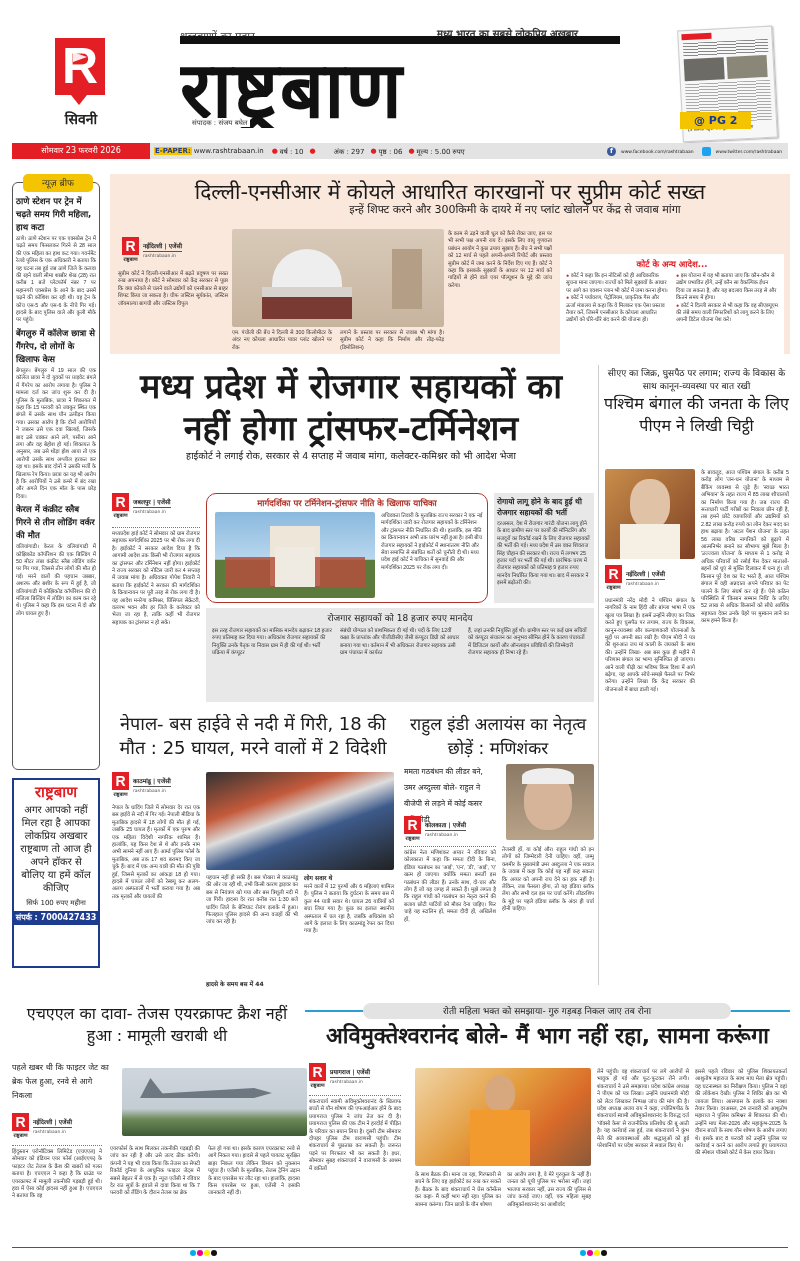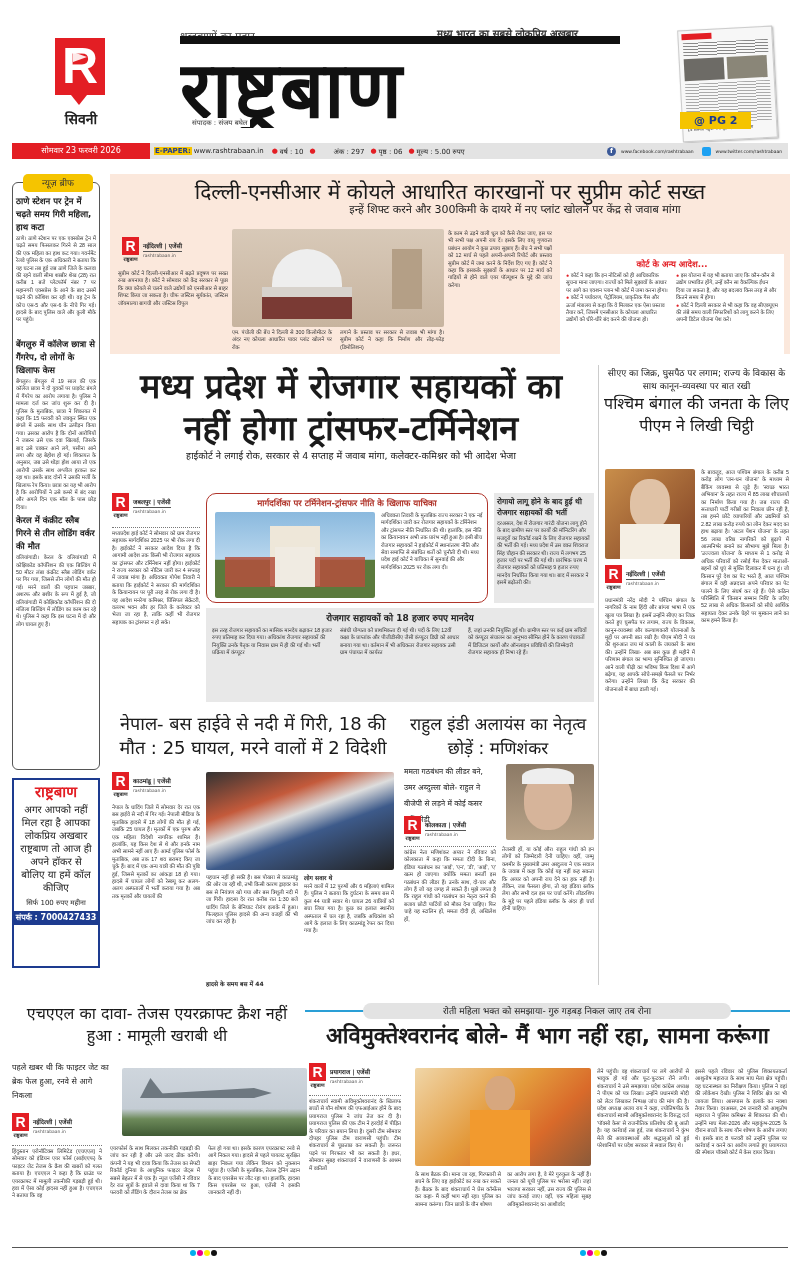--- a/index.html
+++ b/index.html
@@ -66,21 +66,21 @@
   <span style="margin-left:8px;width:9px;height:9px;border-radius:2px;background:#1da1f2;"></span>
   <span style="margin-left:5px;margin-right:6px;font-size:4.5px;">www.twitter.com/rashtrabaan</span>
 </div>
 
 <div class="abs" style="left:12px;top:182px;width:88px;height:588px;border:1px solid #555;border-radius:6px;padding:6px 3px 3px;">
   <div style="position:absolute;left:10px;top:-9px;width:70px;height:18px;background:#f5c400;border-radius:5px;font-size:9px;text-align:center;line-height:18px;color:#333;">न्यूज़ ब्रीफ</div>
   <div style="margin-top:6px;">
     <div style="font-size:8.5px;font-weight:bold;line-height:13px;">ठाणे स्टेशन पर ट्रेन में चढ़ते समय गिरी महिला, हाथ कटा</div>
     <div class="body-txt" style="margin-top:1px;">ठाणे। ठाणे स्टेशन पर एक एक्सप्रेस ट्रेन में चढ़ते समय फिसलकर गिरने से 28 साल की एक महिला का हाथ कट गया। गवर्नमेंट रेलवे पुलिस के एक अधिकारी ने बताया कि यह घटना तब हुई जब ठाणे जिले के कलवा की रहने वाली सीमा शब्बीर शेख (28) रात करीब 1 बजे प्लेटफॉर्म नंबर 7 पर महानगरी एक्सप्रेस के आने के बाद उसमें चढ़ने की कोशिश कर रही थी। वह ट्रेन के कोच एस-5 और एस-6 के नीचे गिर गई। हादसे के बाद पुलिस वाले और कुली मौके पर पहुंचे।</div>
   </div>
-  <div style="margin-top:14px;">
+  <div style="margin-top:3px;">
     <div style="font-size:8.5px;font-weight:bold;line-height:13px;">बेंगलुरु में कॉलेज छात्रा से गैंगरेप, दो लोगों के खिलाफ केस</div>
     <div class="body-txt" style="margin-top:1px;">बेंगलुरु। बेंगलुरु में 19 साल की एक कॉलेज छात्रा ने दो युवकों पर प्राइवेट बंगले में गैंगरेप का आरोप लगाया है। पुलिस ने मामला दर्ज कर जांच शुरू कर दी है। पुलिस के मुताबिक, छात्रा ने शिकायत में कहा कि 15 फरवरी को जक्कुर स्थित एक बंगले में उसके साथ यौन उत्पीड़न किया गया। उसका आरोप है कि दोनों आरोपियों ने जबरन उसे एक दवा खिलाई, जिसके बाद उसे चक्कर आने लगे, पसीना आने लगा और वह बेहोश हो गई। शिकायत के अनुसार, जब उसे थोड़ा होश आया तो एक आरोपी उसके साथ अश्लील हरकत कर रहा था। इसके बाद दोनों ने उसकी मर्जी के खिलाफ रेप किया। छात्रा का यह भी आरोप है कि आरोपियों ने उसे कमरे में बंद रखा और अगले दिन एक मॉल के पास छोड़ दिया।</div>
   </div>
   <div style="margin-top:3px;">
     <div style="font-size:8.5px;font-weight:bold;line-height:13px;">केरल में कंक्रीट स्लैब गिरने से तीन लोडिंग वर्कर की मौत</div>
     <div class="body-txt" style="margin-top:1px;">वलियांगाडी। केरल के वलियांगाडी में कोझिकोड कॉर्पोरेशन की एक बिल्डिंग में 50 मीटर लंबा कंक्रीट स्लैब लोडिंग वर्कर पर गिर गया, जिससे तीन लोगों की मौत हो गई। मरने वालों की पहचान जब्बार, अशरफ और बशीर के रूप में हुई है, जो वलियांगाडी में कोझिकोड कॉर्पोरेशन की दो मंजिला बिल्डिंग में लोडिंग का काम कर रहे थे। पुलिस ने कहा कि इस घटना में दो और लोग घायल हुए हैं।</div>
   </div>
 </div>
 
 <div class="abs" style="left:12px;top:778px;width:88px;height:190px;border:2px solid #1d3b8f;padding:3px 3px 0;text-align:center;">
@@ -151,21 +151,21 @@
     </div>
     <div class="abs body-txt" style="left:174px;top:18px;width:102px;text-align:left;">अधिवक्ता तिवारी के मुताबिक राज्य सरकार ने एक नई मार्गदर्शिका जारी कर रोजगार सहायकों के टर्मिनेशन और ट्रांसफर नीति निर्धारित की थी। हालांकि, इस नीति का क्रियान्वयन अभी तक प्रारंभ नहीं हुआ है। इसी बीच रोजगार सहायकों ने हाईकोर्ट में स्थानांतरण नीति और सेवा समाप्ति से संबंधित शर्तों को चुनौती दी थी। मध्य प्रदेश हाई कोर्ट ने याचिका में सुनवाई की और मार्गदर्शिका 2025 पर रोक लगा दी।</div>
   </div>
 
   <div class="abs" style="left:386px;top:128px;width:100px;height:110px;background:#e8e8e8;padding:3px;">
     <div style="font-size:7.5px;font-weight:bold;line-height:11px;">रोगायो लागू होने के बाद हुई थी रोजगार सहायकों की भर्ती</div>
     <div class="body-txt" style="margin-top:2px;text-align:left;">दरअसल, देश में रोजगार गारंटी योजना लागू होने के बाद ग्रामीण स्तर पर कार्यों की मॉनिटरिंग और मजदूरों का रिकॉर्ड रखने के लिए रोजगार सहायकों की भर्ती की गई। मध्य प्रदेश में उस वक्त शिवराज सिंह चौहान की सरकार थी। राज्य में लगभग 25 हजार पदों पर भर्ती की गई थी। प्रारंभिक चरण में रोजगार सहायकों को प्रतिमाह 9 हजार रुपए मानदेय निर्धारित किया गया था। बाद में सरकार ने इसमें बढ़ोतरी की।</div>
   </div>
 
   <div class="abs" style="left:98px;top:243px;width:388px;height:94px;background:#e8e8e8;padding:3px 6px;">
-    <div style="font-weight:bold;font-size:9px;text-align:center;">रोजगार सहायकों को 18 हजार रुपए मानदेय</div>
+    <div style="font-weight:normal;font-size:9px;text-align:center;">रोजगार सहायकों को 18 हजार रुपए मानदेय</div>
     <div style="display:flex;gap:8px;margin-top:3px;">
       <div class="body-txt" style="flex:1;text-align:left;">इस तरह रोजगार सहायकों का मासिक मानदेय बढ़ाकर 18 हजार रुपए प्रतिमाह कर दिया गया। अधिकांश रोजगार सहायकों की नियुक्ति उनके पैतृक या निवास ग्राम में ही की गई थी। भर्ती प्रक्रिया में कंप्यूटर</div>
       <div class="body-txt" style="flex:1;text-align:left;">संबंधी योग्यता को प्राथमिकता दी गई थी। पदों के लिए 12वीं कक्षा के प्राप्तांक और पीजीडीसीए जैसी कंप्यूटर डिग्री को आधार बनाया गया था। वर्तमान में भी अधिकतर रोजगार सहायक उसी ग्राम पंचायत में कार्यरत</div>
       <div class="body-txt" style="flex:1;text-align:left;">हैं, जहां उनकी नियुक्ति हुई थी। ग्रामीण स्तर पर कई ग्राम सचिवों को कंप्यूटर संचालन का अनुभव सीमित होने के कारण पंचायतों में डिजिटल कार्यों और ऑनलाइन प्रविष्टियों की जिम्मेदारी रोजगार सहायक ही निभा रहे हैं।</div>
     </div>
   </div>
 </div>
 
 <div class="abs" style="left:598px;top:365px;width:192px;height:620px;border-left:1px solid #ccc;padding-left:4px;">
   <div class="hl" style="font-size:9px;line-height:13px;margin-top:2px;">सीएए का जिक्र, घुसपैठ पर लगाम; राज्य के विकास के साथ कानून-व्यवस्था पर बात रखी</div>

